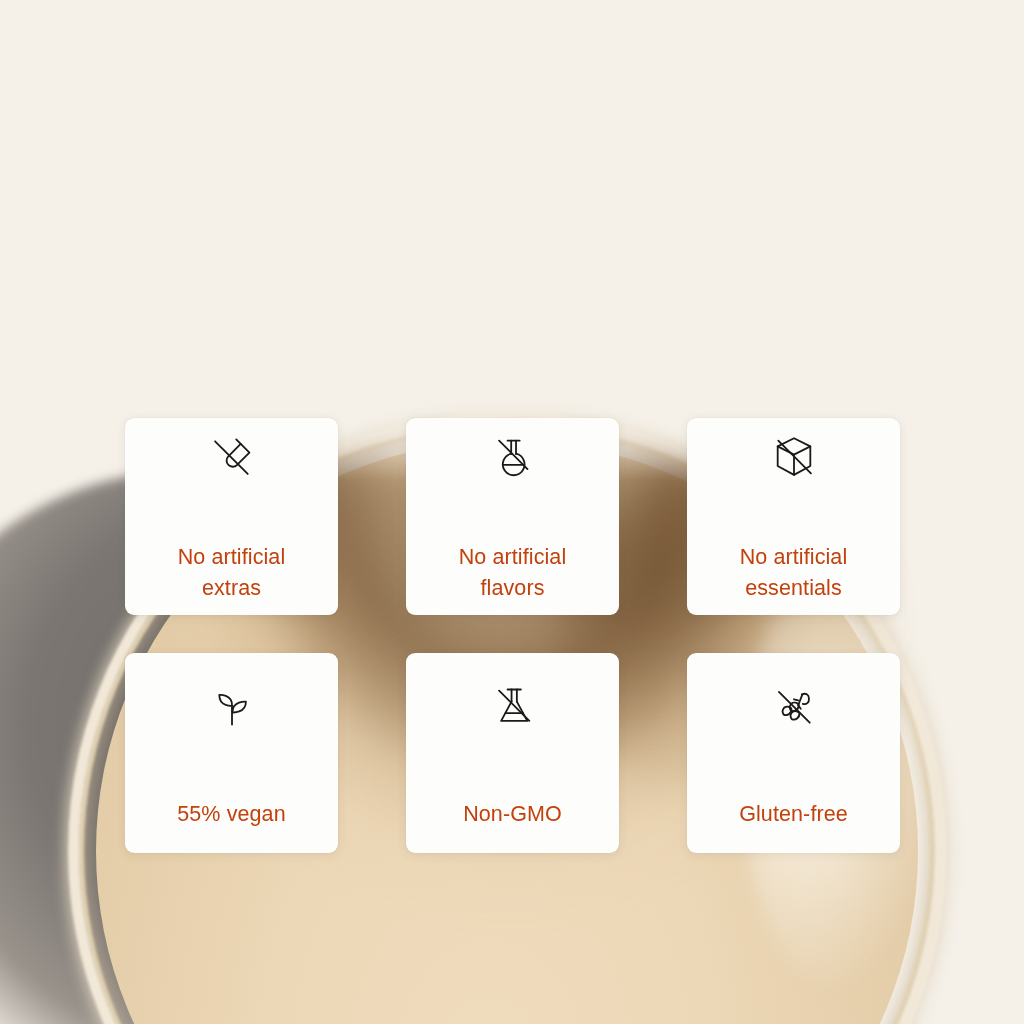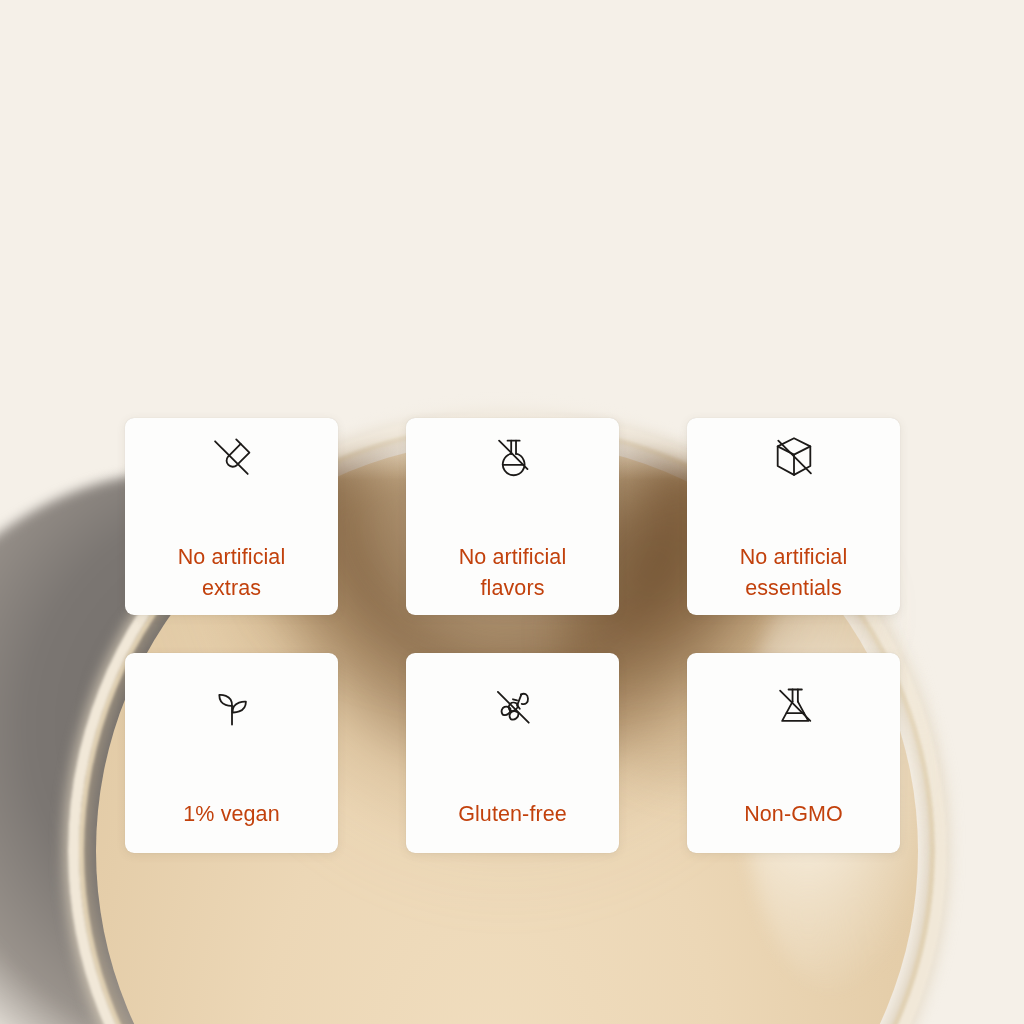--- a/index.html
+++ b/index.html
@@ -310,21 +310,37 @@
 
     <div class="card single">
       <div class="icon-wrap">
         <svg width="58" height="58" viewBox="0 0 48 48" aria-hidden="true">
           <path d="M24 38.5 L24 23"></path>
           <path d="M24 23 C24 23 13.5 23.8 13.5 14 C13.5 14 24.4 13.2 24 23 Z"></path>
           <path d="M24.4 28.5 C24.4 28.5 35.5 29.3 35.5 19.6 C35.5 19.6 24.1 18.8 24.4 28.5 Z"></path>
         </svg>
       </div>
       <div class="label">
-        <span>1% vegan</span>
+        <span>55% vegan</span>
+      </div>
+    </div>
+
+    <div class="card single">
+      <div class="icon-wrap">
+        <svg width="58" height="58" viewBox="0 0 48 48" aria-hidden="true">
+          <path d="M19.5 9.5 L30.5 9.5"></path>
+          <path d="M22.8 9.5 L22.8 19.5"></path>
+          <path d="M27.2 9.5 L27.2 19.5"></path>
+          <path d="M22.8 19.5 L14.2 35.5 L35.8 35.5 L27.2 19.5"></path>
+          <path d="M17.8 29 L32.2 29"></path>
+          <path d="M12.5 10.5 L37.5 35.5"></path>
+        </svg>
+      </div>
+      <div class="label">
+        <span>Non-GMO</span>
       </div>
     </div>
 
     <div class="card single">
       <div class="icon-wrap">
         <svg width="58" height="58" viewBox="0 0 48 48" aria-hidden="true">
           <path d="M30.5 13.5 C33.8 12.2 36.2 13.6 36.4 17 C36.6 20.3 34.4 22.3 31.2 21.4"></path>
           <path d="M30.8 14 L27.5 22.5"></path>
           <path d="M27.4 18.5 L24 17.6"></path>
           <path d="M27.5 22.6 L29.6 25.4"></path>
@@ -332,30 +348,14 @@
           <path d="M15.6 24.8 a4.6 4.6 0 0 1 6.2 0.4 a4.6 4.6 0 0 1 -6.3 5.1 a4.6 4.6 0 0 1 0.1 -5.5 Z"></path>
           <path d="M22.2 28.5 a4.6 4.6 0 0 1 6.2 0.4 a4.6 4.6 0 0 1 -6.3 5.1 a4.6 4.6 0 0 1 0.1 -5.5 Z"></path>
           <path d="M11.5 11.5 L37 37"></path>
         </svg>
       </div>
       <div class="label">
         <span>Gluten-free</span>
       </div>
     </div>
 
-    <div class="card single">
-      <div class="icon-wrap">
-        <svg width="58" height="58" viewBox="0 0 48 48" aria-hidden="true">
-          <path d="M19.5 9.5 L30.5 9.5"></path>
-          <path d="M22.8 9.5 L22.8 19.5"></path>
-          <path d="M27.2 9.5 L27.2 19.5"></path>
-          <path d="M22.8 19.5 L14.2 35.5 L35.8 35.5 L27.2 19.5"></path>
-          <path d="M17.8 29 L32.2 29"></path>
-          <path d="M12.5 10.5 L37.5 35.5"></path>
-        </svg>
-      </div>
-      <div class="label">
-        <span>Non-GMO</span>
-      </div>
-    </div>
-
   </div>
 </div>
 
 </body></html>

